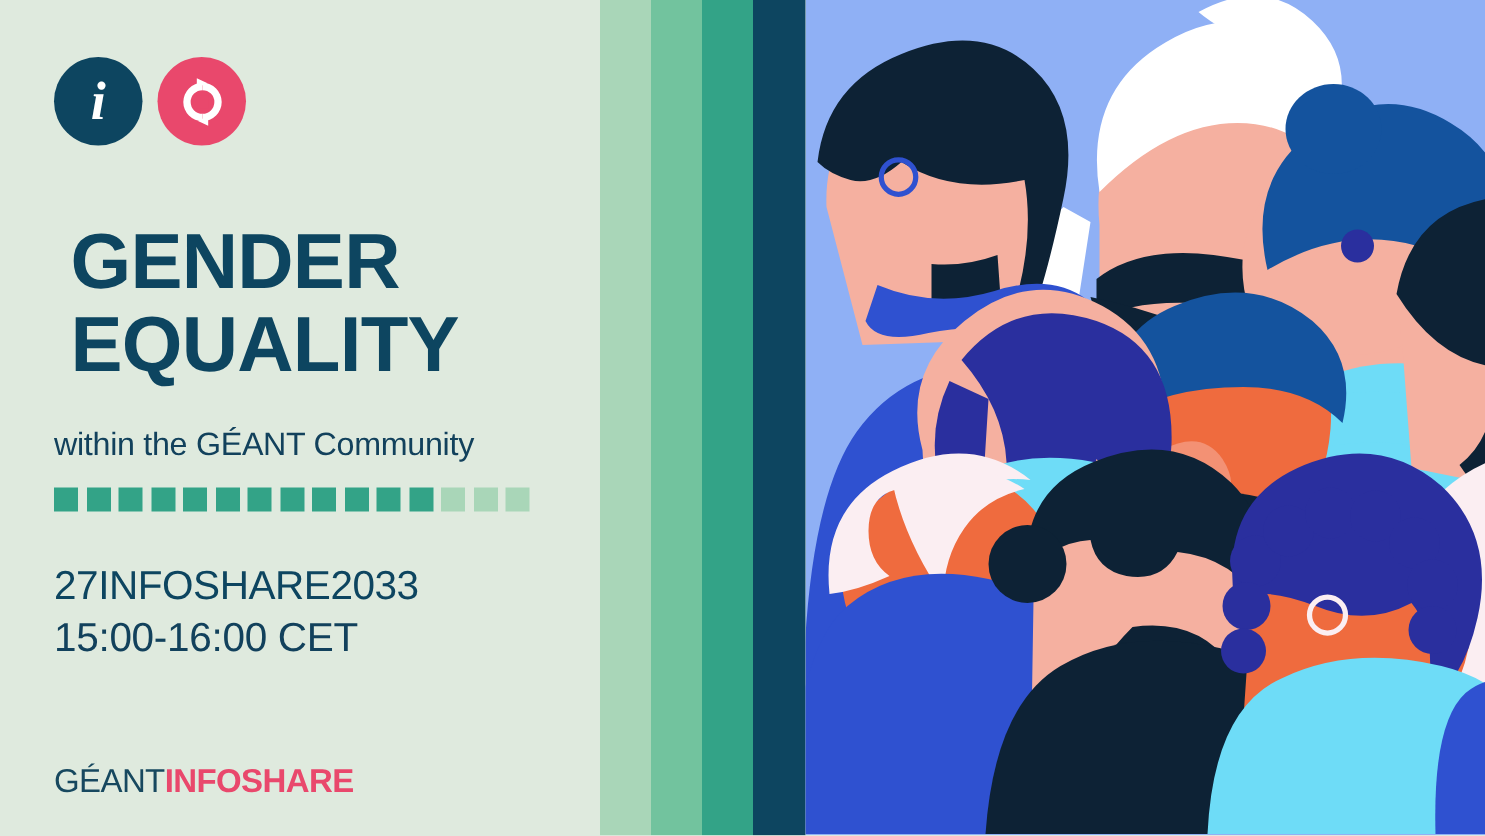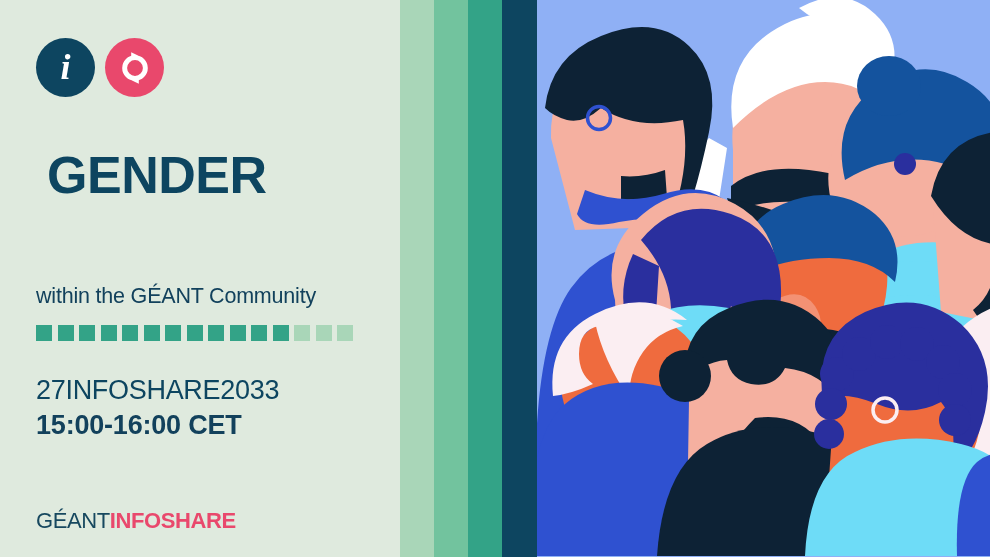--- a/index.html
+++ b/index.html
@@ -70,21 +70,21 @@
     letter-spacing:-0.3px;
     white-space:nowrap;
   }
   .date-line .b { font-weight:400; }
   .date-line .n { font-weight:400; }
 
   .time-line {
     position:absolute; left:36px; top:410px;
     color:#12415c;
     font-size:27px;
-    font-weight:700;
+    font-weight:400;
     letter-spacing:-0.2px;
   }
 
   .logo {
     position:absolute; left:36px; top:508px;
     font-size:22px;
     letter-spacing:-0.4px;
     white-space:nowrap;
   }
   .logo .geant { color:#17485f; font-weight:400; }
@@ -126,20 +126,21 @@
           <path d="M6.2 19 A12.8 12.8 0 0 1 19 6.2 L19 11.1 A7.9 7.9 0 0 0 11.1 19 Z" fill="#ffffff"></path>
           <polygon points="15.2,3.2 22.0,6.4 15.2,9.9" fill="#ffffff"></polygon>
           <polygon points="22.8,34.8 16.0,31.6 22.8,28.1" fill="#ffffff"></polygon>
           <rect x="15.0" y="14.6" width="8.2" height="8.8" fill="#e9486c"></rect>
         </svg>
       </div>
     </div>
 
     <h1 class="headline">
       <span>GENDER</span>
+      <span class="line2">EQUALITY</span>
     </h1>
 
     <div class="subtitle">within the GÉANT Community</div>
 
     <div class="dash-row">
         <span class="dash" style="background: rgb(51, 163, 135);"></span>
         <span class="dash" style="background: rgb(51, 163, 135);"></span>
         <span class="dash" style="background: rgb(51, 163, 135);"></span>
         <span class="dash" style="background: rgb(51, 163, 135);"></span>
         <span class="dash" style="background: rgb(51, 163, 135);"></span>

